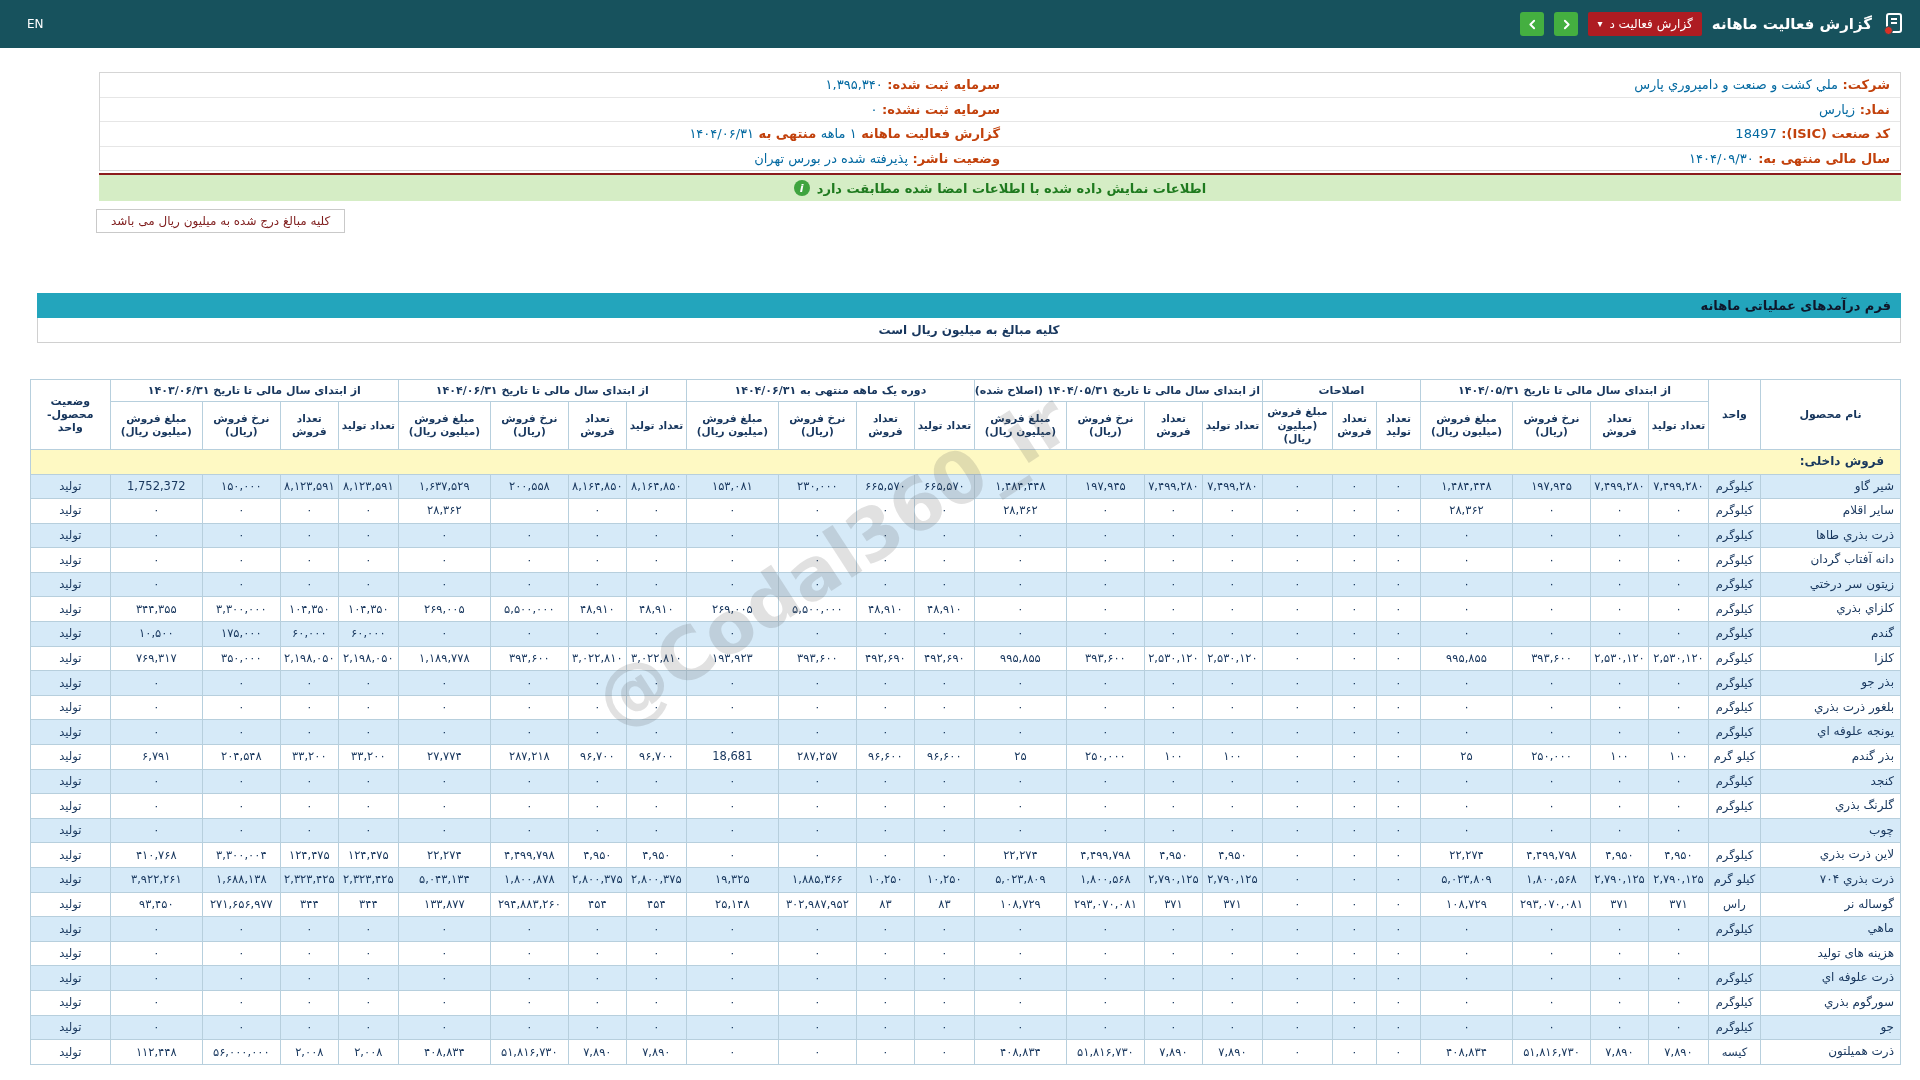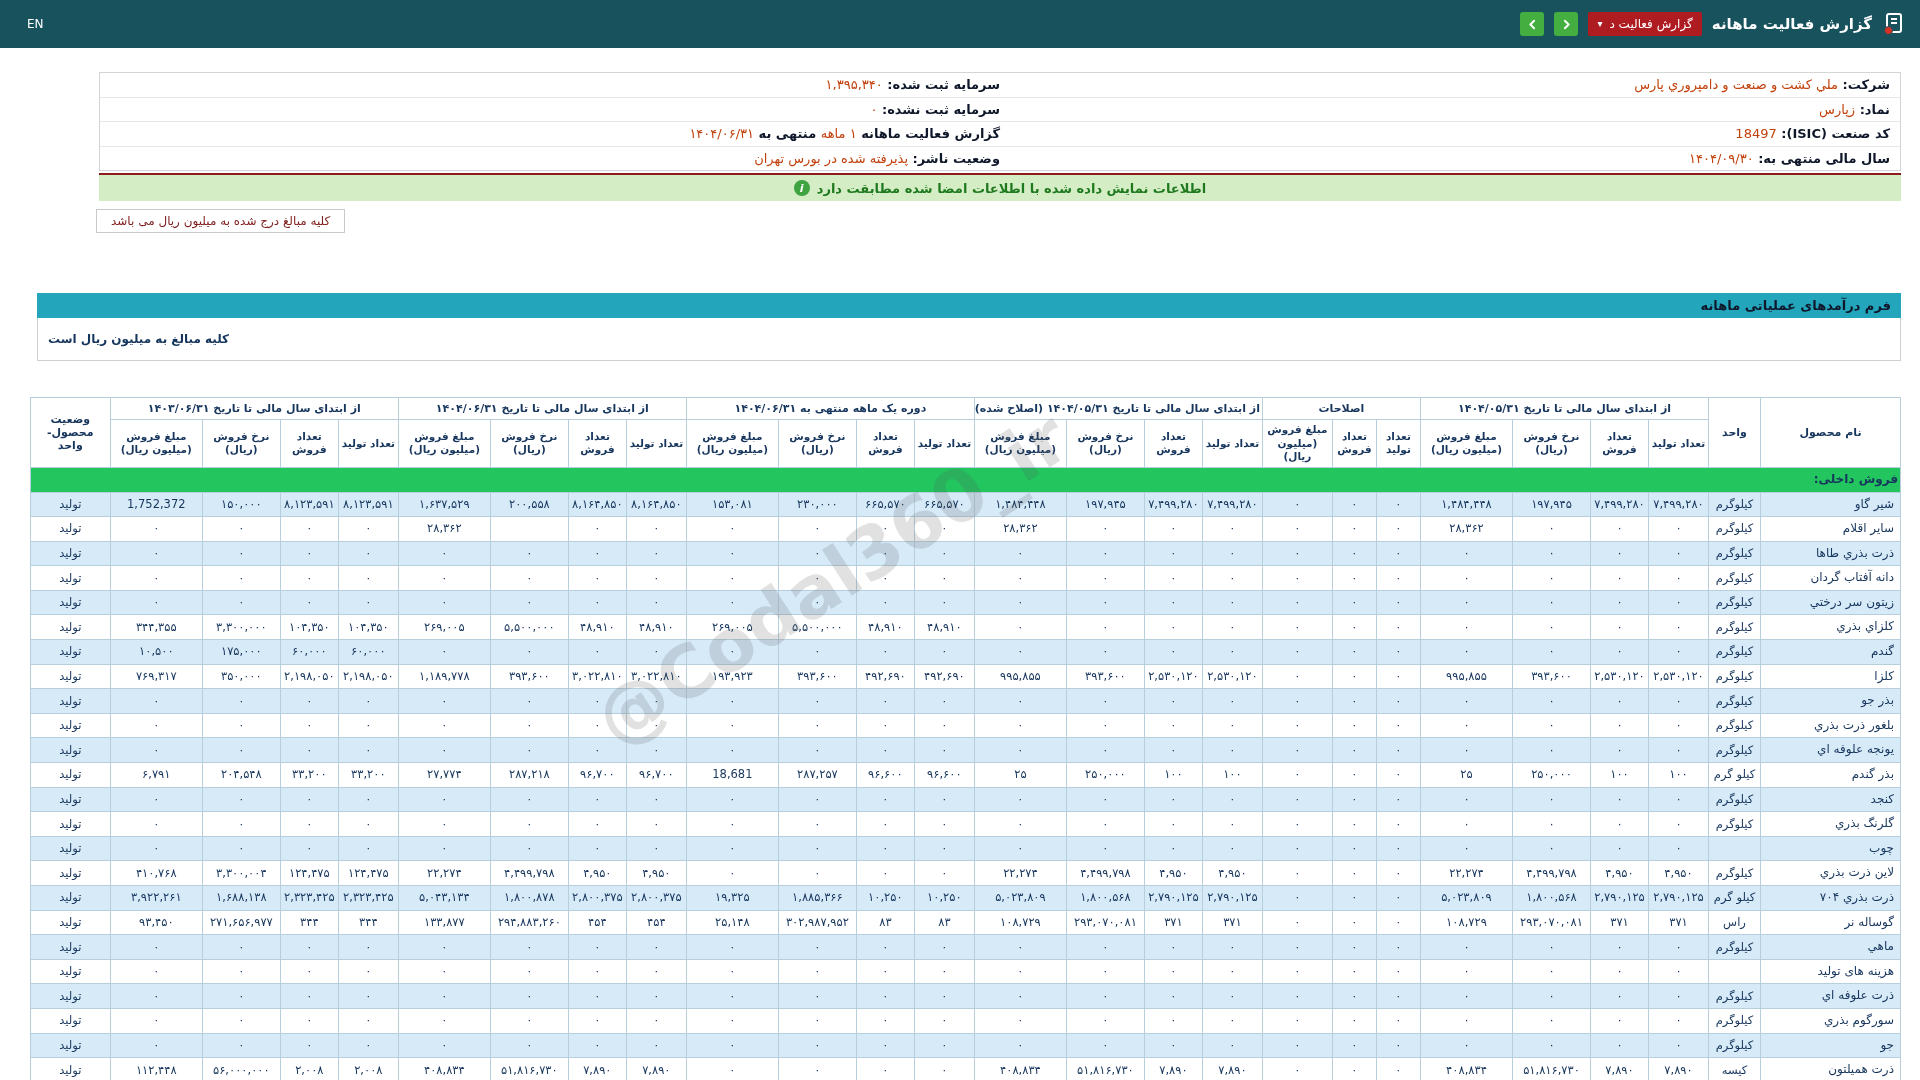--- a/index.html
+++ b/index.html
@@ -29,22 +29,22 @@
     width: 24px; height: 24px; border: none; border-radius: 3px;
     background: #44af40; display: flex; align-items: center; justify-content: center;
     cursor: pointer; padding: 0;
   }
   .en-link { color: #fff; font-size: 12px; text-decoration: none; cursor: pointer; }
   
   .info-box { margin: 24px 19px 0 99px; border: 1px solid #d5d5d5; background: #fff; }
   .info-row { display: flex; border-bottom: 1px solid #e6e6e6; padding: 2px 10px; font-size: 13px; line-height: 1.5; }
   .info-row:last-child { border-bottom: none; }
   .info-cell { width: 50%; text-align: right; }
-  .info-cell .lbl { color: #0f172a; font-weight: bold; }
-  .info-cell .val { color: #c2410c; }
+  .info-cell .lbl { color: #c2410c; font-weight: bold; }
+  .info-cell .val { color: #0369a1; }
   
   .notice {
     margin: 2px 19px 0 99px; background: #d5edc5; border-top: 2px solid #8c1c1c;
     color: #1f7a1f; font-size: 13px; font-weight: bold;
     display: flex; align-items: center; justify-content: center; gap: 7px;
     padding: 5px 0;
   }
   .info-icon {
     width: 16px; height: 16px; border-radius: 50%; background: #3fa43f;
     color: #fff; font-size: 11px; font-weight: bold; font-style: italic;
@@ -57,38 +57,38 @@
     padding: 4px 14px; font-size: 12px; color: #7f1d1d; direction: rtl;
   }
   
   .content { margin: 60px 19px 0 37px; }
   .section-bar {
     background: #23a5bc; color: #0f172a; font-weight: bold; font-size: 13px;
     padding: 5px 10px; text-align: right;
   }
   .section-sub {
     border: 1px solid #d0d0d0; border-top: none; background: #fff;
-    color: #17365d; font-weight: bold; font-size: 12px; padding: 14px 10px; text-align: left;
+    color: #17365d; font-weight: bold; font-size: 12px; padding: 5px 10px; text-align: center;
   }
   .table-wrap { margin-top: 36px; position: relative; }
   table { width: 100%; border-collapse: collapse; table-layout: fixed; direction: rtl; }
   th, td {
     border: 1px solid #b7cfdd; color: #17365d; vertical-align: middle;
     text-align: center; overflow: hidden;
   }
   thead th { background: #fff; font-weight: bold; }
   th.fixed { font-size: 11px; padding: 2px; }
   th.group { font-size: 11px; padding: 4px 2px; white-space: nowrap; }
   th.sub { font-size: 10.5px; padding: 3px 1px; line-height: 1.3; height: 44px; }
   tbody td { font-size: 11.5px; padding: 4px 2px; line-height: 1.3; }
   td.name { text-align: right; padding-right: 6px; font-size: 12px; white-space: nowrap; }
   td.unit { font-size: 11.5px; }
   tr.odd td { background: #d6eaf8; }
   tr.even td { background: #fff; }
-  tr.section td { background: #22c55e; text-align: right; font-weight: bold; font-size: 12px; padding-right: 2px; }
+  tr.section td { background: #fef9c3; text-align: right; font-weight: bold; font-size: 12px; padding-right: 16px; }
   .watermark {
     position: absolute; left: 28%; top: 140px; z-index: 5;
     transform: rotate(-33deg); direction: ltr; pointer-events: none;
     font-size: 72px; font-weight: bold; color: rgba(90,90,90,0.18); white-space: nowrap;
   }
 </style>
 </head>
 <body>
 
 <div class="topbar">

